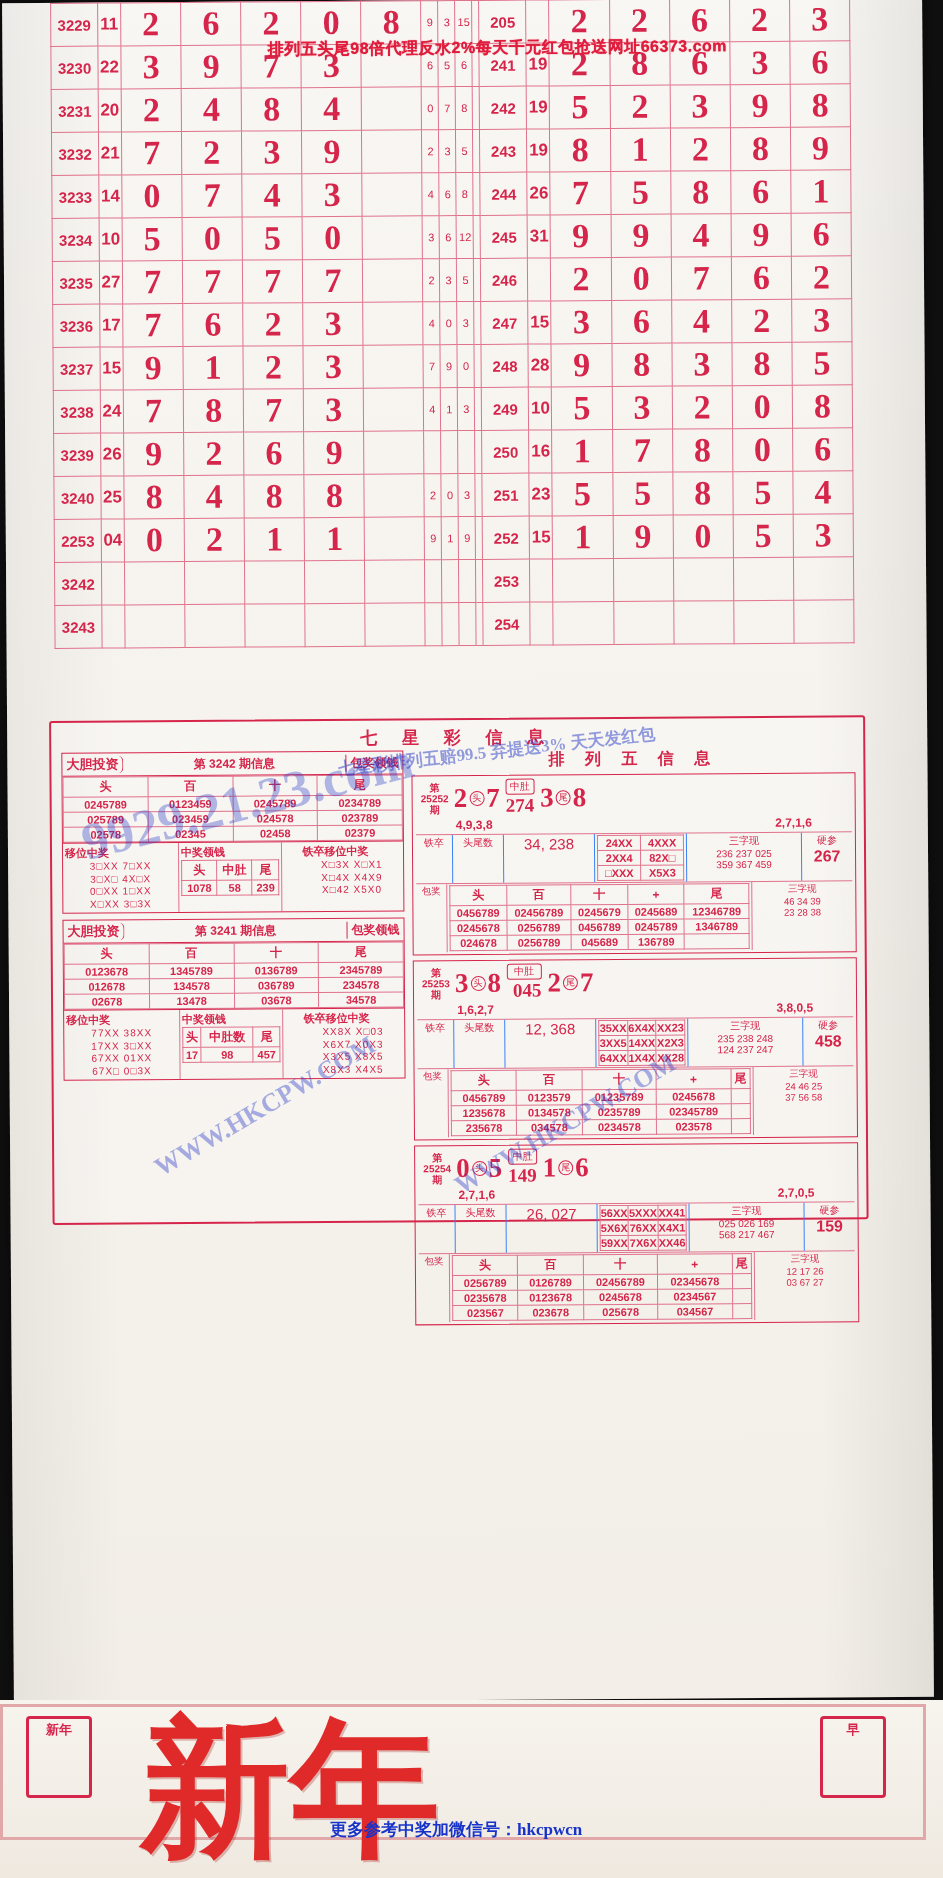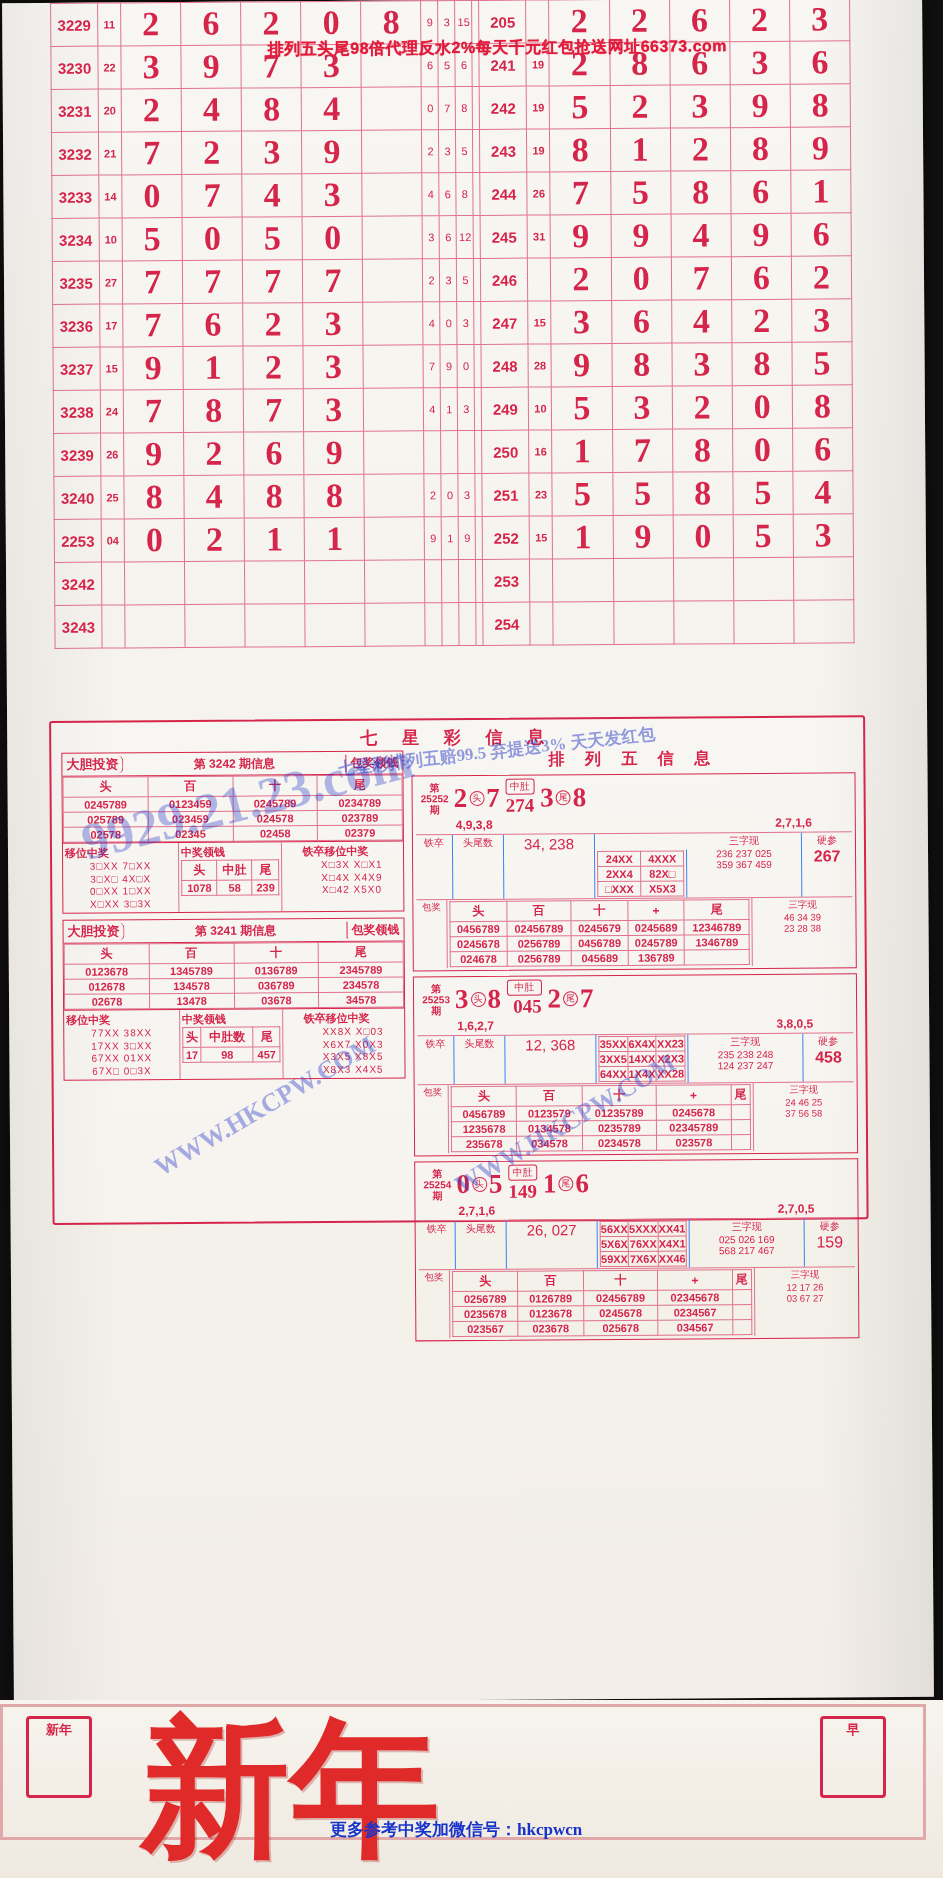--- a/index.html
+++ b/index.html
@@ -15,21 +15,21 @@
   .banner{position:absolute;left:190px;top:38px;width:610px;text-align:center;
           font-weight:bold;font-size:16px;color:#e01c3c;letter-spacing:.5px;
           text-shadow:0 0 1px #e01c3c;z-index:40;}
 
   
   .grid{position:absolute;left:48px;top:0;width:800px;height:710px;}
   .gtable{border-collapse:collapse;width:100%;table-layout:fixed;}
   .gtable td{border:1px solid #e0728c;height:42px;padding:0;text-align:center;
              color:#d6254b;font-size:13px;font-weight:bold;}
   td.idx{width:46px;font-size:15px;}
-  td.sm{width:22px;font-size:11px;}
+  td.sm{width:22px;font-size:17px;}
   td.big{font-size:34px;font-weight:bold;font-family:"Liberation Serif",serif;line-height:1;}
   td.tiny{width:16px;font-size:11px;font-weight:normal;}
   .mid-sep{width:6px;background:transparent;border-left:2px solid #e0728c;}
 
   
   .panel{position:absolute;left:42px;top:718px;width:812px;height:500px;
          border:2px solid #d6254b;border-radius:3px;background:rgba(255,255,255,.25);}
   .panel-title{position:absolute;left:0;top:6px;width:100%;text-align:center;
                font-size:17px;font-weight:bold;color:#d6254b;letter-spacing:10px;}
 
@@ -557,21 +557,21 @@
         </div>
       </div>
       <div style="display:flex;justify-content:space-between;font-size:12px;color:#d6254b;font-weight:bold;padding:0 40px 2px 40px;">
         <span>4,9,3,8</span>
         <span>2,7,1,6</span>
       </div>
       <div class="lrow2">
         <div style="width:32px;text-align:center;">铁卒</div>
         <div style="width:46px;text-align:center;">头尾数</div>
         <div style="width:86px;text-align:center;font-size:15px;">34, 238</div>
-        <div style="flex:1;margin-top:16px;">
+        <div style="flex:1;">
           <table class="mini" style="border:none">
                 <tbody>
                   <tr>
                     <td>24XX</td>
                     <td>4XXX</td>
                   </tr>
                   <tr>
                     <td>2XX4</td>
                     <td>82X□</td>
                   </tr>
@@ -782,21 +782,21 @@
                 </tbody>
               </table>
         </div>
         <div style="width:110px;text-align:center;">
           <div>三字现</div>
           <div>025 026 169</div>
               <div>568 217 467</div>
         </div>
         <div style="width:46px;text-align:center;">
           <div>硬参</div>
-          <div style="font-size:16px;font-weight:normal;">159</div>
+          <div style="font-size:16px;font-weight:bold;">159</div>
         </div>
       </div>
       <div class="lrow3">
         <div style="flex:0 0 26px;">包奖</div>
         <div style="flex:1;">
           <table class="mini">
             <tbody>
                   <tr>
                     <th>头</th>
                     <th>百</th>

